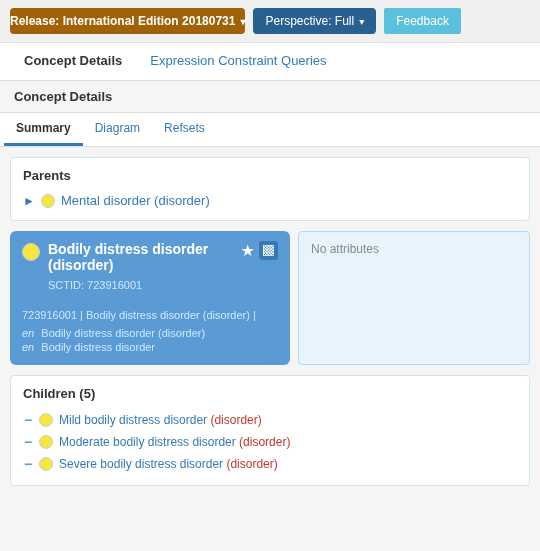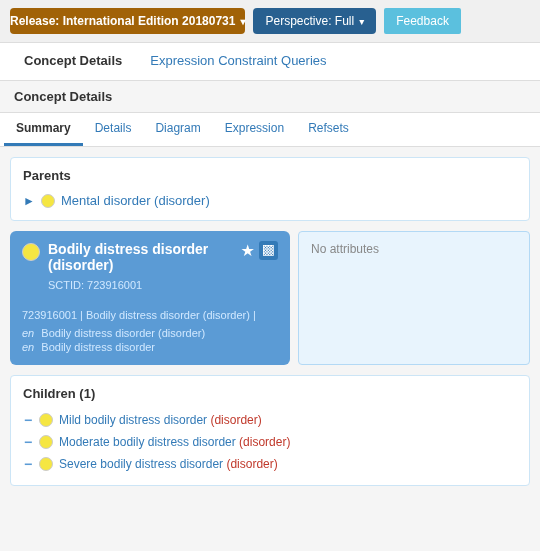--- a/index.html
+++ b/index.html
@@ -297,27 +297,21 @@
 
 <div class="section-header">
   <span>Concept Details</span>
 </div>
 
 <div class="sub-tabs">
   <div class="sub-tab active">
     <span>Summary</span>
   </div>
   <div class="sub-tab">
-    <span>Details</span>
-  </div>
-  <div class="sub-tab">
     <span>Diagram</span>
-  </div>
-  <div class="sub-tab">
-    <span>Expression</span>
   </div>
   <div class="sub-tab">
     <span>Refsets</span>
   </div>
 </div>
 
 <div class="main-content">
 
   <div class="parents-box">
     <div class="box-title">Parents</div>
@@ -351,21 +345,21 @@
       </div>
     </div>
 
     <div class="attributes-box">
       <span>No attributes</span>
     </div>
 
   </div>
 
   <div class="children-box">
-    <div class="box-title">Children (1)</div>
+    <div class="box-title">Children (5)</div>
 
     <div class="child-item">
       <span class="dash">−</span>
       <span class="dot-yellow"></span>
       <span class="child-label">
         <span>Mild bodily distress disorder </span><span class="disorder">(disorder)</span>
       </span>
     </div>
 
     <div class="child-item">

